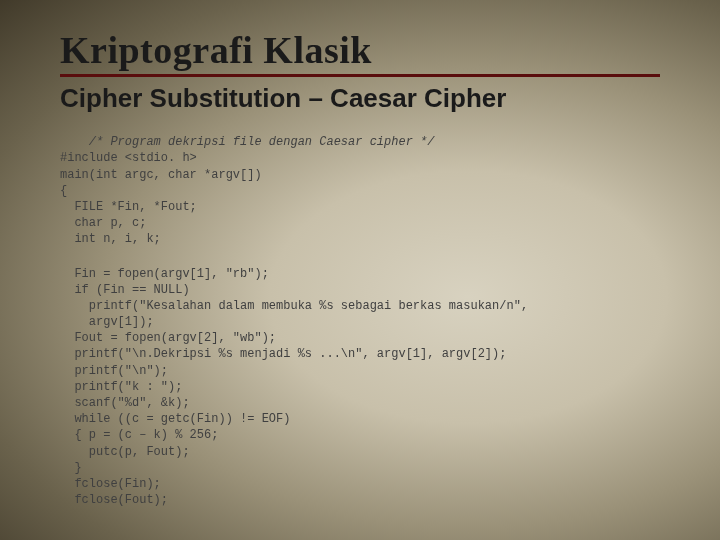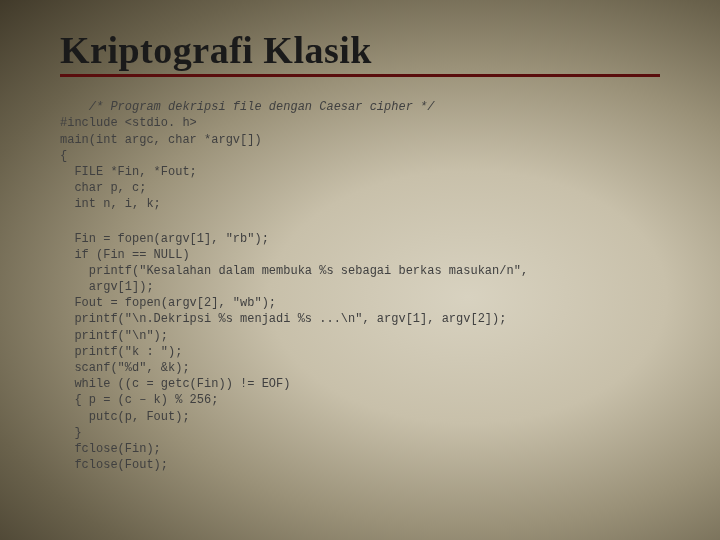--- a/index.html
+++ b/index.html
@@ -44,20 +44,21 @@
   }
   .code .comment { font-style: italic; }
   .block2 { margin-top: 18px; }
 </style>
 </head>
 <body>
 
 <div class="slide">
   <div class="title">Kriptografi Klasik</div>
   <div class="rule"></div>
+  <div class="subtitle">Cipher Substitution – Caesar Cipher</div>
   <div class="code">
     <span class="comment">/* Program dekripsi file dengan Caesar cipher */</span>
 <span>#include &lt;stdio. h&gt;
 main(int argc, char *argv[])
 {
   FILE *Fin, *Fout;
   char p, c;
   int n, i, k;</span>
 <div class="block2"><span>  Fin = fopen(argv[1], "rb");
   if (Fin == NULL)

